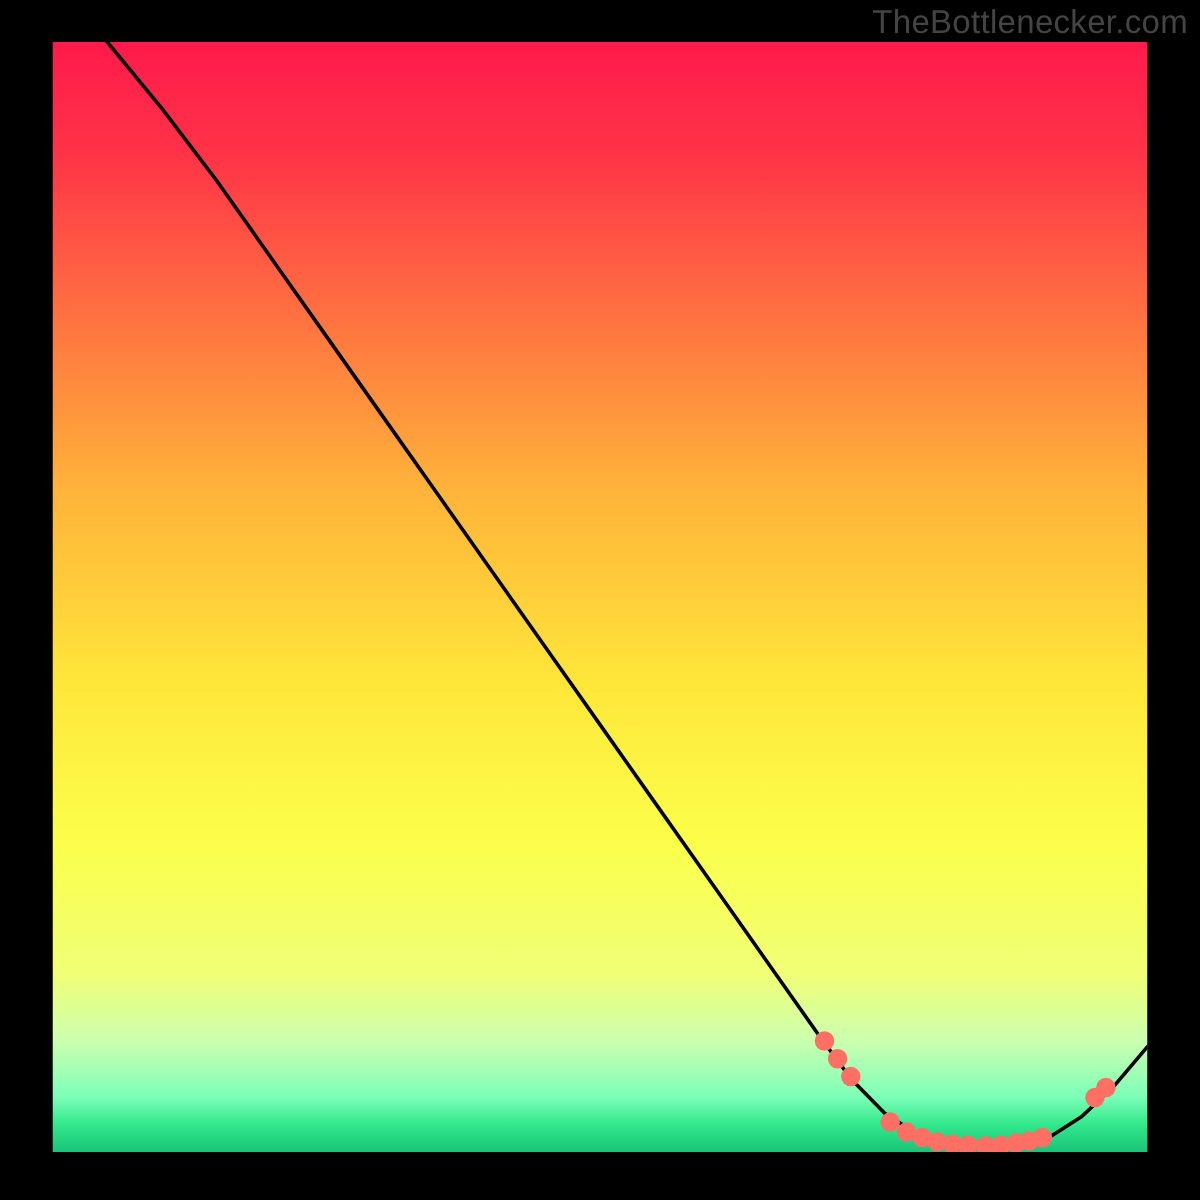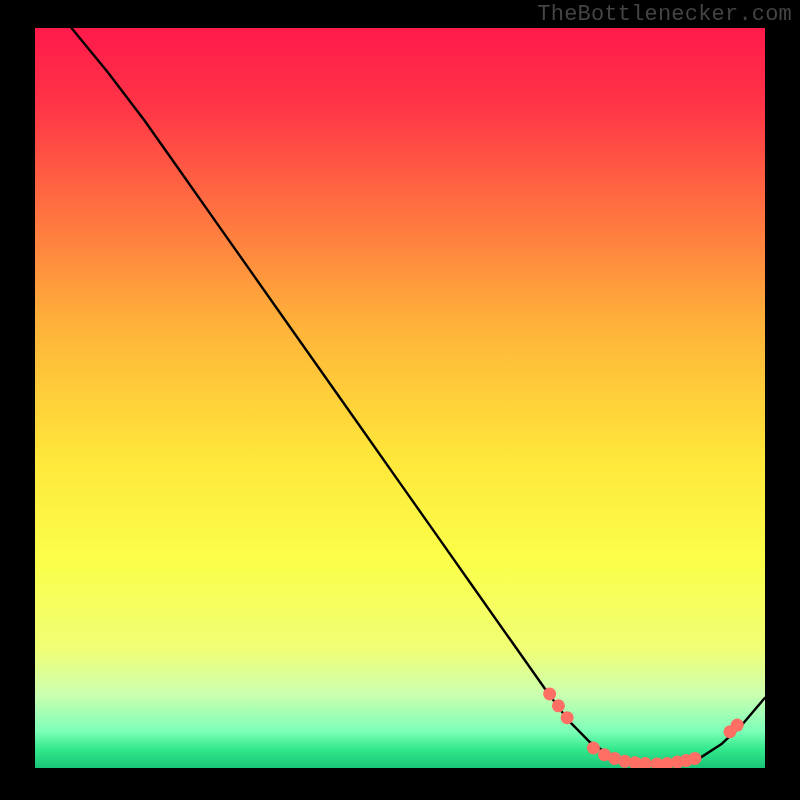--- a/index.html
+++ b/index.html
@@ -9,21 +9,20 @@
     height: 800px;
     background: #000;
     overflow: hidden;
     font-family: Arial, Helvetica, sans-serif;
   }
   .stage {
     position: relative;
     width: 800px;
     height: 800px;
     background: #000;
-    font-family: Liberation Mono, monospace;
   }
   .attribution {
     position: absolute;
     top: 2px;
     right: 8px;
     color: #444;
     font-size: 22px;
     font-weight: 500;
     letter-spacing: 0.2px;
     z-index: 10;

